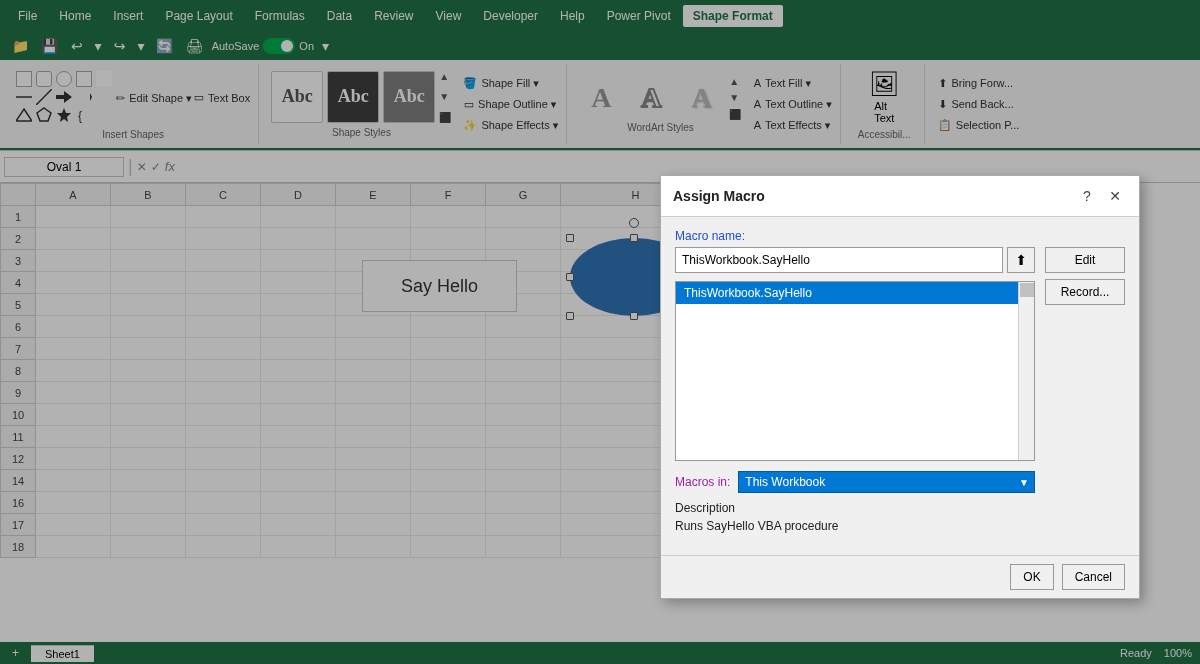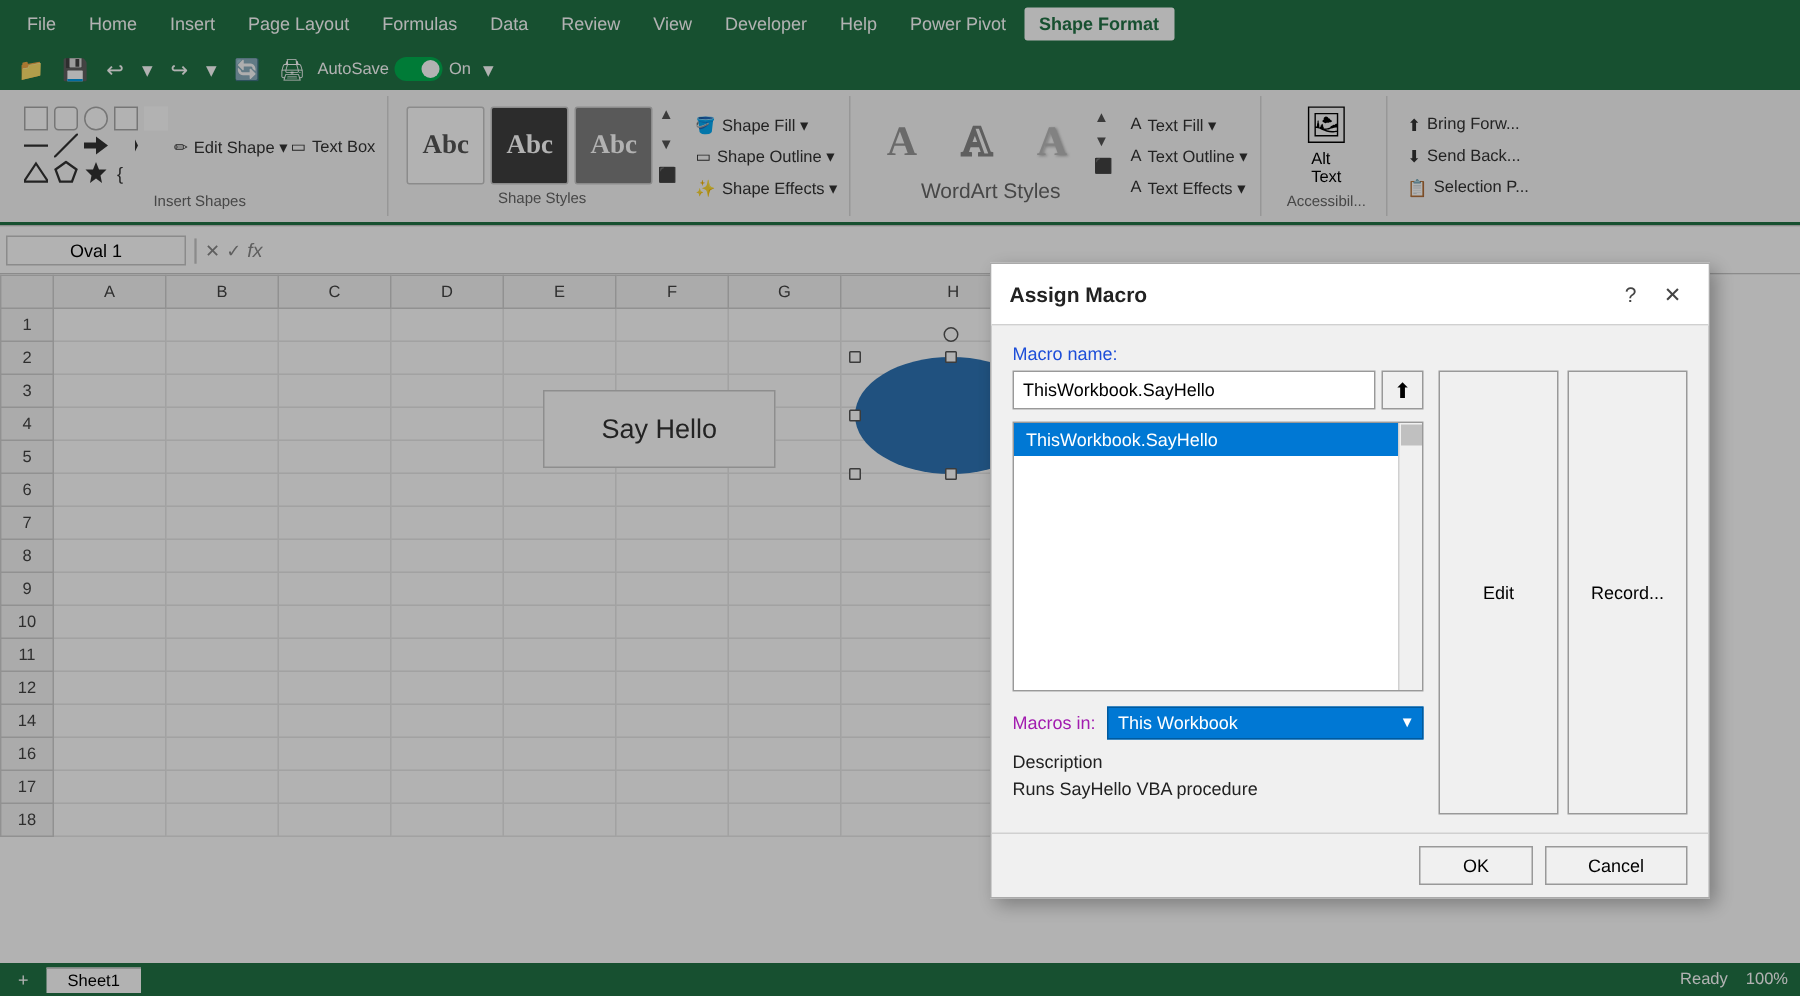--- a/index.html
+++ b/index.html
@@ -121,31 +121,31 @@
       width: 100%; background: #0078d4; color: white; border: 1px solid #005a9e; padding: 3px 6px; font-size: 12px; appearance: none; cursor: pointer;
     }
     .macros-in-select-wrap::after {
       content: '▼'; position: absolute; right: 6px; top: 50%; transform: translateY(-50%); color: white; pointer-events: none; font-size: 10px;
     }
     .description-section { margin-top: 4px; }
     .description-label { font-size: 12px; color: #222; margin-bottom: 4px; }
     .description-text { font-size: 12px; color: #222; min-height: 24px; }
 
     .modal-side-btns {
-      display: flex; flex-direction: row; gap: 6px;
+      display: flex; flex-direction: column; gap: 6px;
     }
     .modal-side-btn {
       width: 80px; padding: 5px 10px; font-size: 12px; border: 1px solid #999; background: #f0f0f0; cursor: pointer; text-align: center;
     }
 
     .modal-footer {
       display: flex; justify-content: flex-end; gap: 8px; padding: 8px 14px; border-top: 1px solid #d0d0d0;
     }
     .modal-footer-btn {
-      padding: 5px 28px; font-size: 12px; border: 1px solid #999; background: #f0f0f0; cursor: pointer;
+      padding: 5px 12px; font-size: 12px; border: 1px solid #999; background: #f0f0f0; cursor: pointer;
     }
 
     .modal-content-row {
       display: flex; gap: 10px;
     }
     .modal-main { flex: 1; }
 
     
     .ribbon-small-row {
       display: flex; align-items: center; gap: 4px; font-size: 11px; color: #333; padding: 2px 0; cursor: pointer;
@@ -301,21 +301,21 @@
         <div style="display:flex; gap:6px; align-items:center;">
           <div class="wordart-btn" style="color:#999; font-size:28px; font-family:Georgia,serif;">A</div>
           <div class="wordart-btn" style="color:#888; -webkit-text-stroke:2px #888; font-size:28px; font-family:Georgia,serif; -webkit-text-fill-color:transparent;">A</div>
           <div class="wordart-btn" style="color:#bbb; font-size:28px; font-family:Georgia,serif; text-shadow:1px 1px 2px #aaa;">A</div>
           <div style="display:flex; flex-direction:column; justify-content:space-between; height:44px;">
             <div style="cursor:pointer; font-size:10px; color:#555;">▲</div>
             <div style="cursor:pointer; font-size:10px; color:#555;">▼</div>
             <div style="cursor:pointer; font-size:10px; color:#555;">⬛</div>
           </div>
         </div>
-        <div style="font-size:14px; color:#666; margin-top:2px;text-align:right;">WordArt Styles</div>
+        <div style="font-size:10px; color:#666; margin-top:2px;text-align:right;">WordArt Styles</div>
       </div>
       <div style="display:flex; flex-direction:column; gap:4px; padding-left:8px;">
         <div class="ribbon-small-row">
           <span>A</span>
           <span>Text Fill ▾</span>
         </div>
         <div class="ribbon-small-row">
           <span>A</span>
           <span>Text Outline ▾</span>
         </div>

